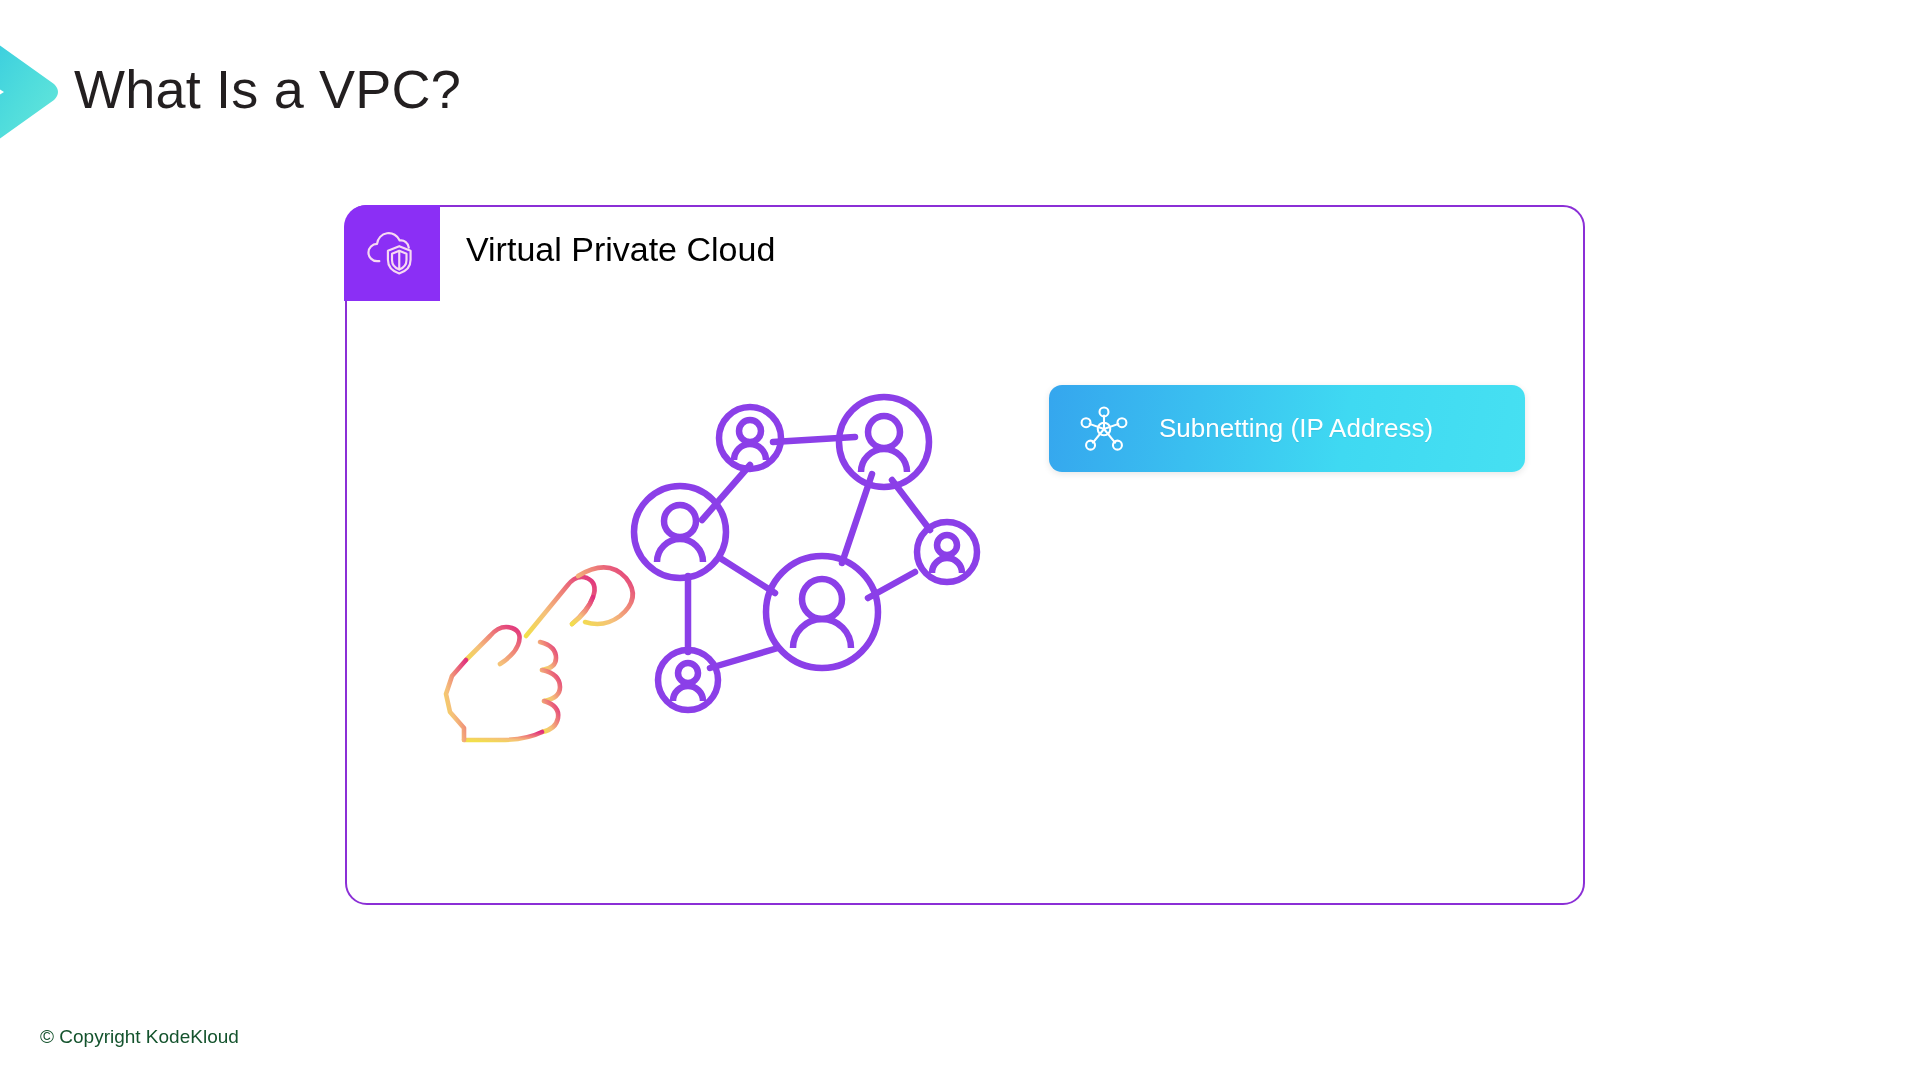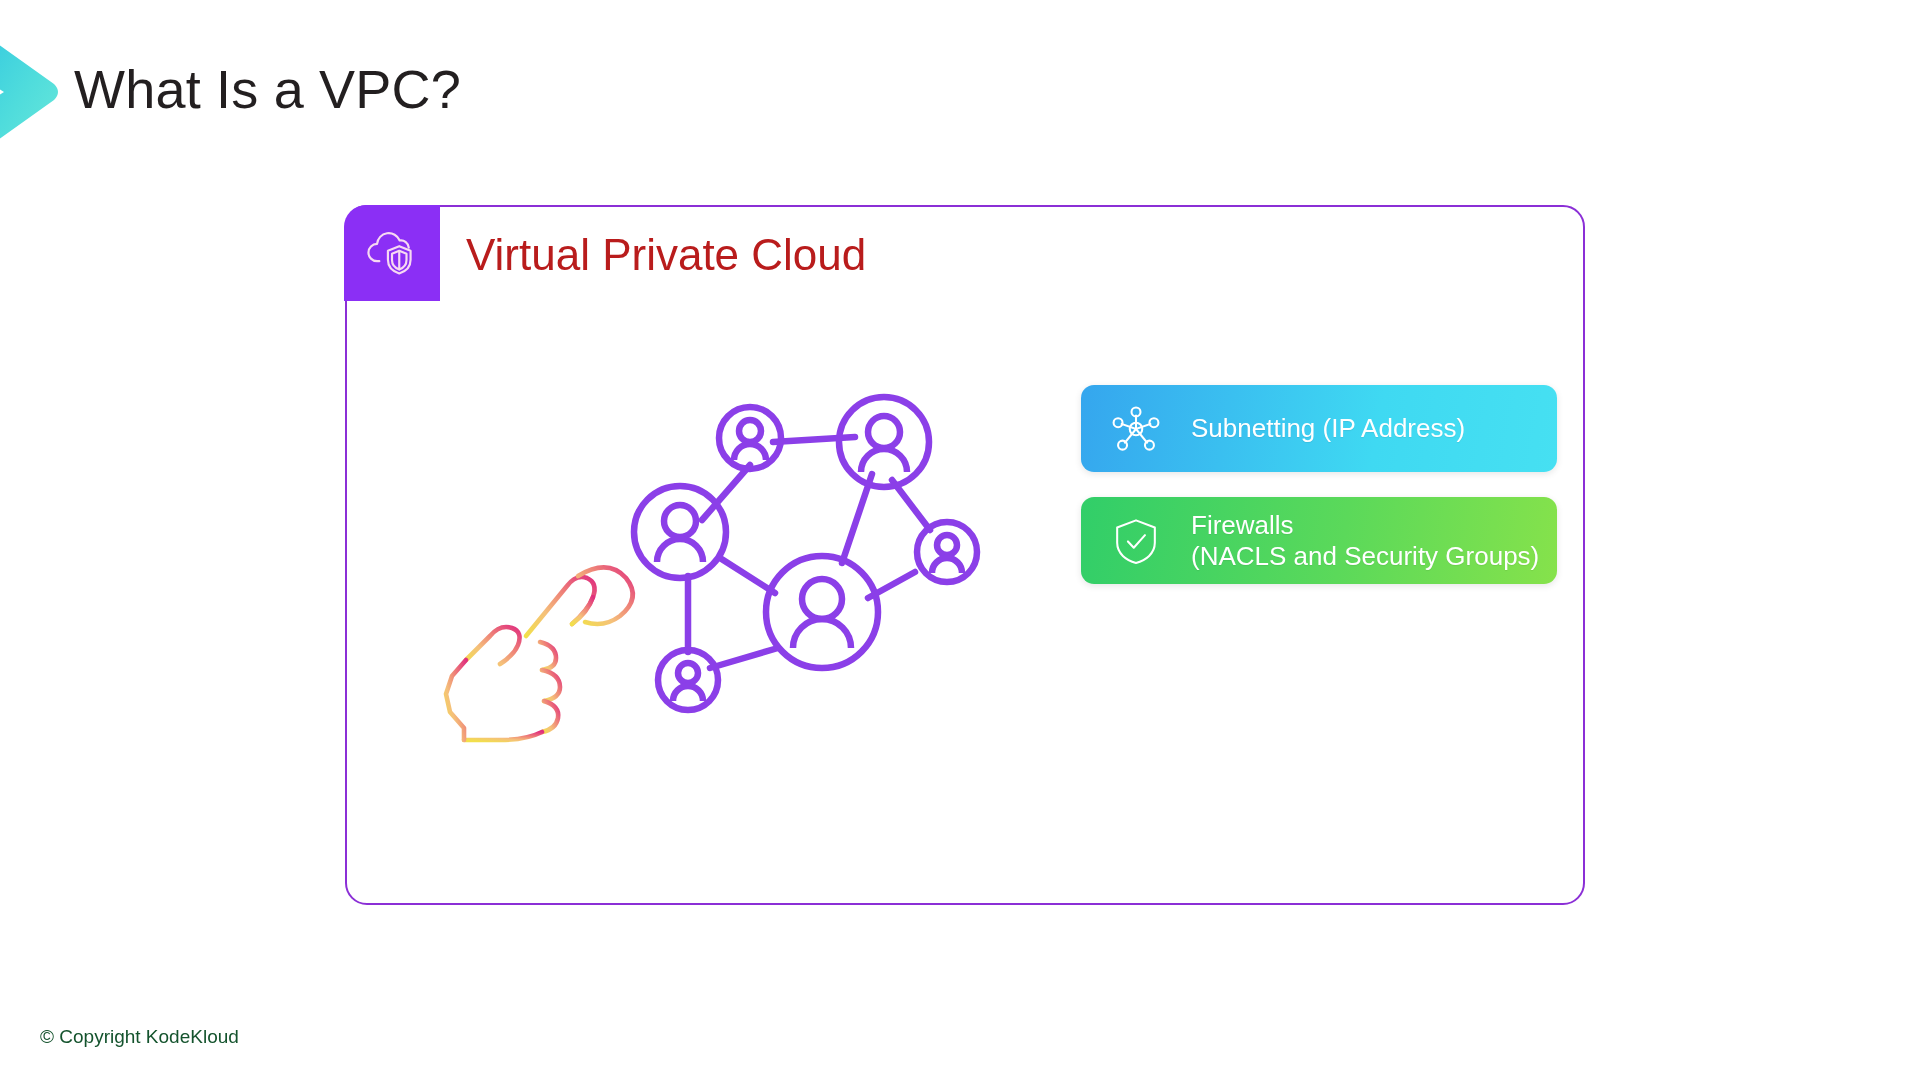--- a/index.html
+++ b/index.html
@@ -38,32 +38,32 @@
     position:absolute; left:344px; top:205px;
     width:96px; height:96px;
     background:#8B2FF5;
     border-top-left-radius:22px;
     display:flex; align-items:center; justify-content:center;
   }
 
   
   .card-title {
     position:absolute; left:466px; top:230px;
-    font-size:44px; font-weight:400; color:#b91c1c;
+    font-size:34px; font-weight:400; color:#000000;
     white-space:nowrap;
   }
 
   
   .illus { position:absolute; left:430px; top:380px; width:570px; height:400px; }
   .hand  { position:absolute; left:0px;  top:170px; width:230px; height:200px; }
   .netw  { position:absolute; left:180px; top:0px;  width:390px; height:360px; }
 
   
   .pills {
-    position:absolute; left:1081px; top:385px;
+    position:absolute; left:1049px; top:385px;
     width:476px;
     display:flex; flex-direction:column; gap:25px;
   }
   .pill {
     position:relative;
     width:476px; height:87px;
     border-radius:13px;
     display:flex; align-items:center;
     box-shadow:0 2px 7px rgba(0,0,0,0.10);
     overflow:hidden;
@@ -218,31 +218,19 @@
             <circle cx="49" cy="22" r="5"></circle>
             <circle cx="14" cy="47" r="5"></circle>
             <circle cx="44" cy="47" r="5"></circle>
           </g>
         </svg>
       </span>
       <span class="pill-label">Subnetting (IP Address)</span>
     </div>
 
 
-    <div class="pill pill-firewalls">
-      <span class="pill-icon">
-        <svg viewBox="0 0 58 58" width="52" height="52">
-          <g stroke="#ffffff" stroke-width="2.3" fill="none" stroke-linecap="round" stroke-linejoin="round">
-            <path d="M29 6 L50 14 V31 C50 43 40 50.5 29 53.5 C18 50.5 8 43 8 31 V14 Z"></path>
-            <path d="M20 29.5 L26.5 36.5 L39 22.5"></path>
-          </g>
-        </svg>
-      </span>
-      <span class="pill-label">Firewalls
-(NACLS and Security Groups)</span>
-    </div>
 
 
   </div>
 
   <div class="footer">© Copyright KodeKloud</div>
 
 </div>
 
 </body></html>

